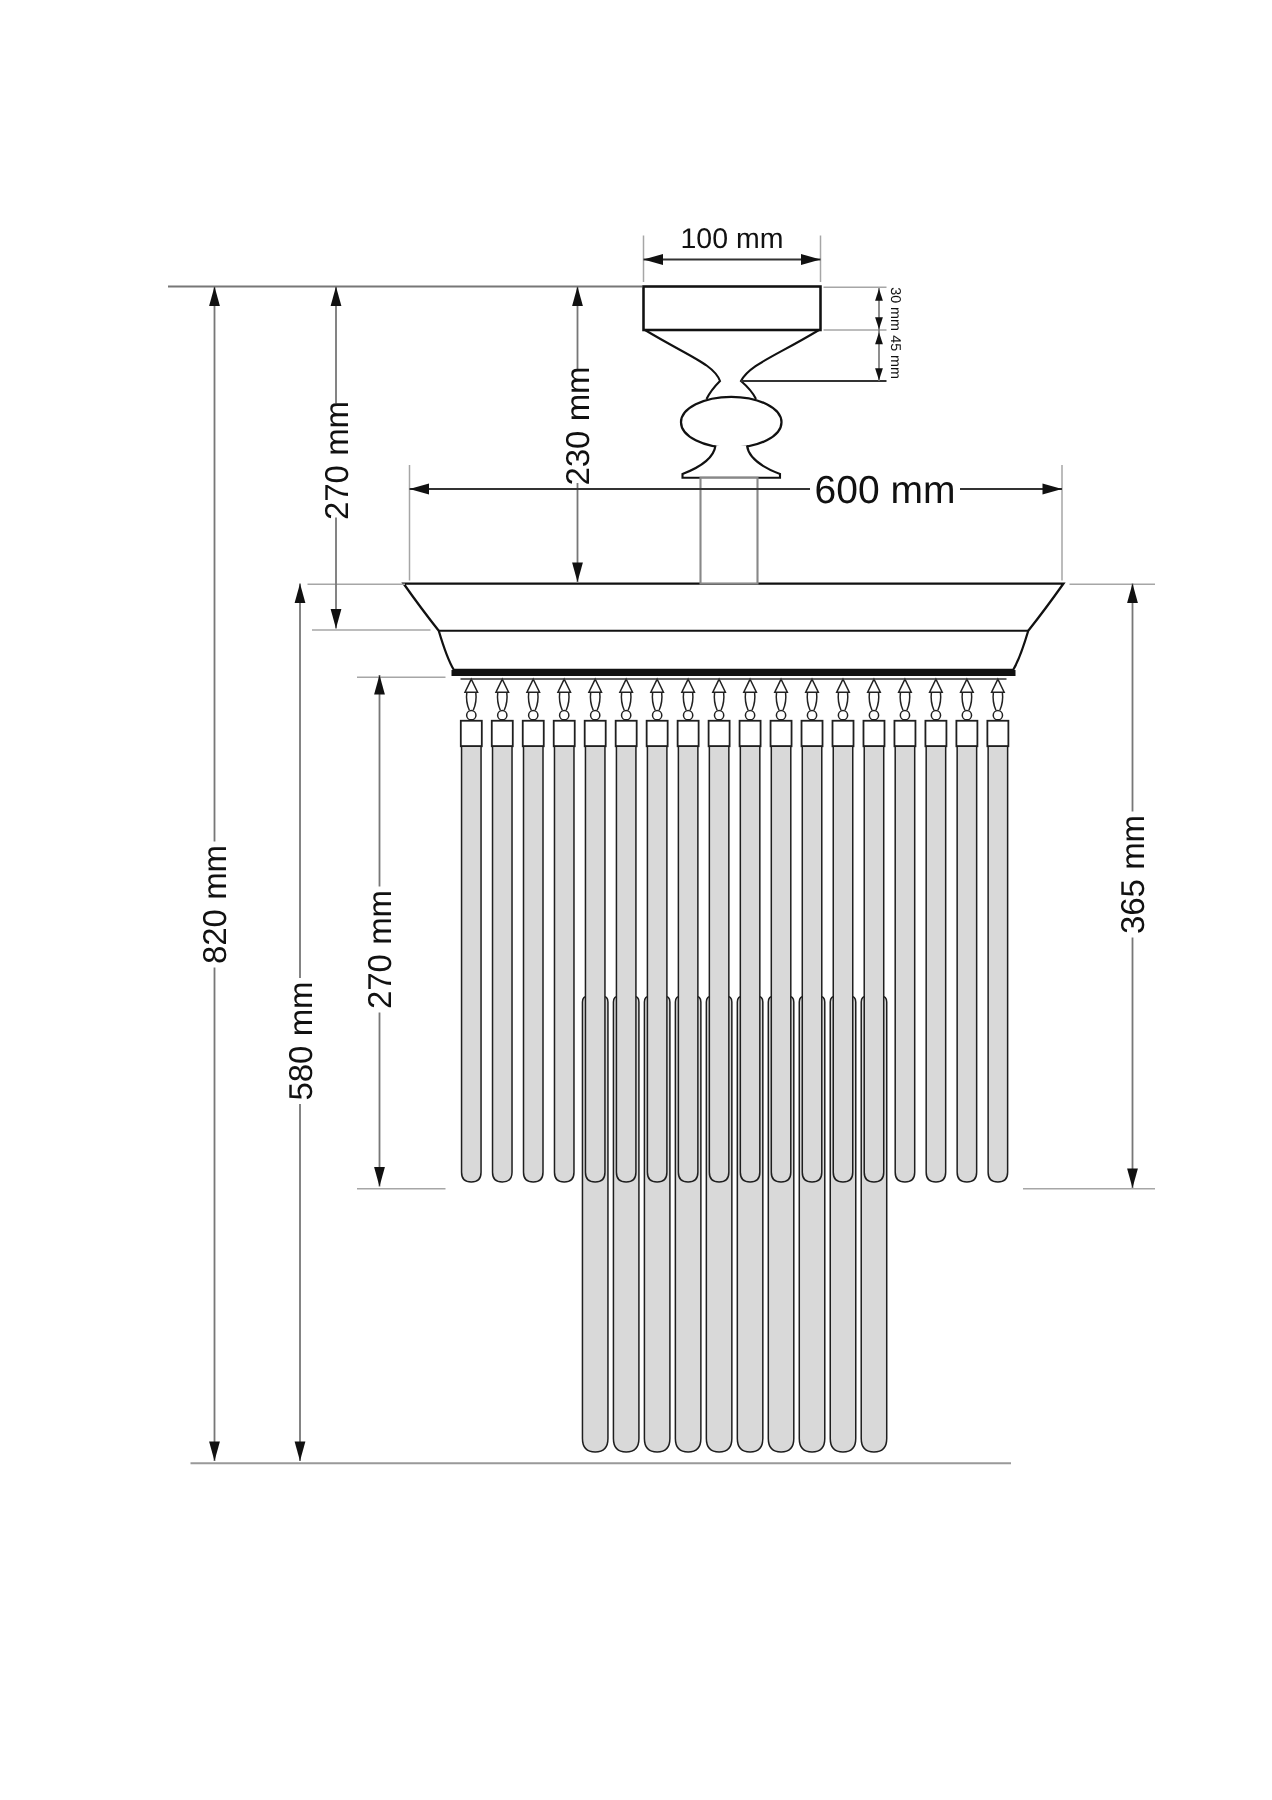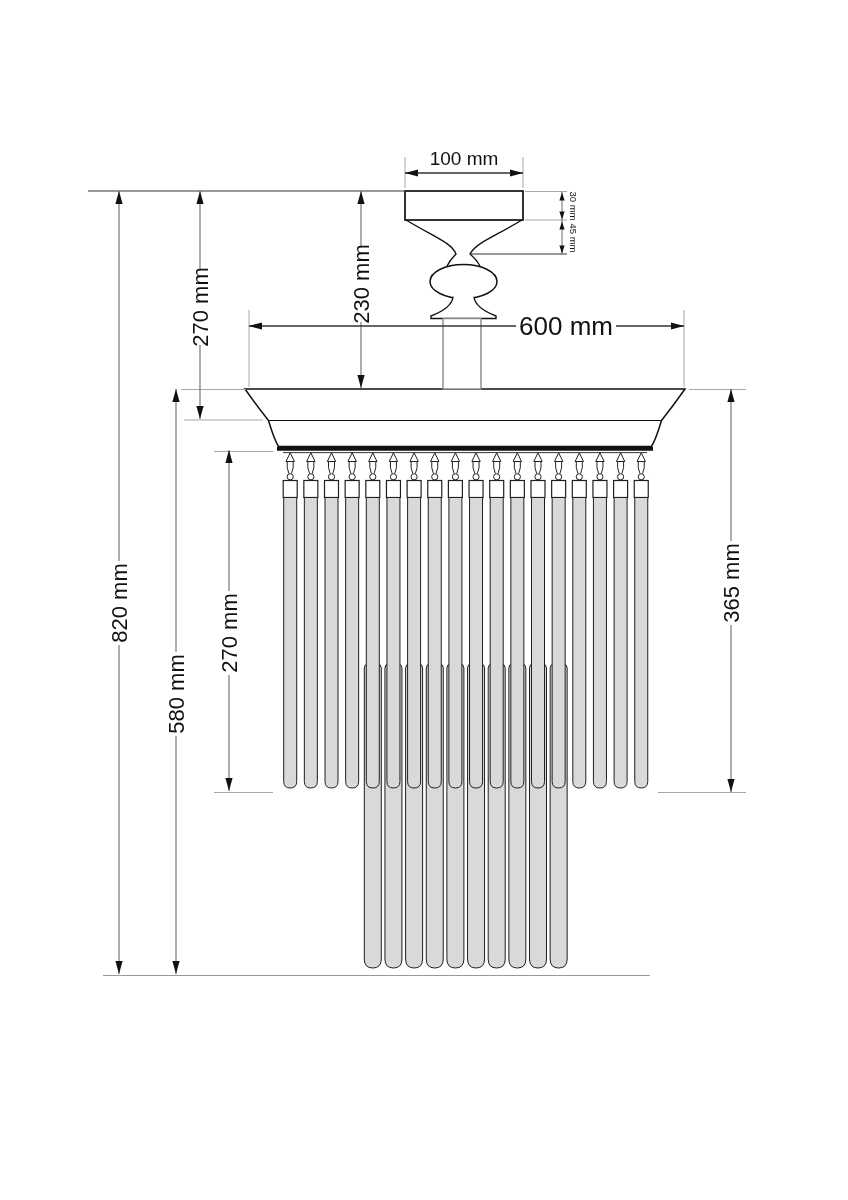--- a/index.html
+++ b/index.html
@@ -1,17 +1,17 @@
 <!DOCTYPE html>
 <html><head>
 <meta charset="utf-8">
 <style>
   html,body{margin:0;padding:0;background:#ffffff;}
   .page{position:relative;width:796px;height:1200px;background:#fff;overflow:hidden;
-        font-family:"Liberation Sans", sans-serif;}
+        font-family:"Liberation Sans", sans-serif;margin-left:24px;}
   svg{display:block}
   text{font-family:"Liberation Sans", sans-serif;fill:#111;}
   .dim-label{font-size:22px;}
   .dim-label-big{font-size:26px;}
   .dim-label-med{font-size:19px;}
   .dim-label-tiny{font-size:9.5px;}
 </style>
 </head>
 <body>
 

